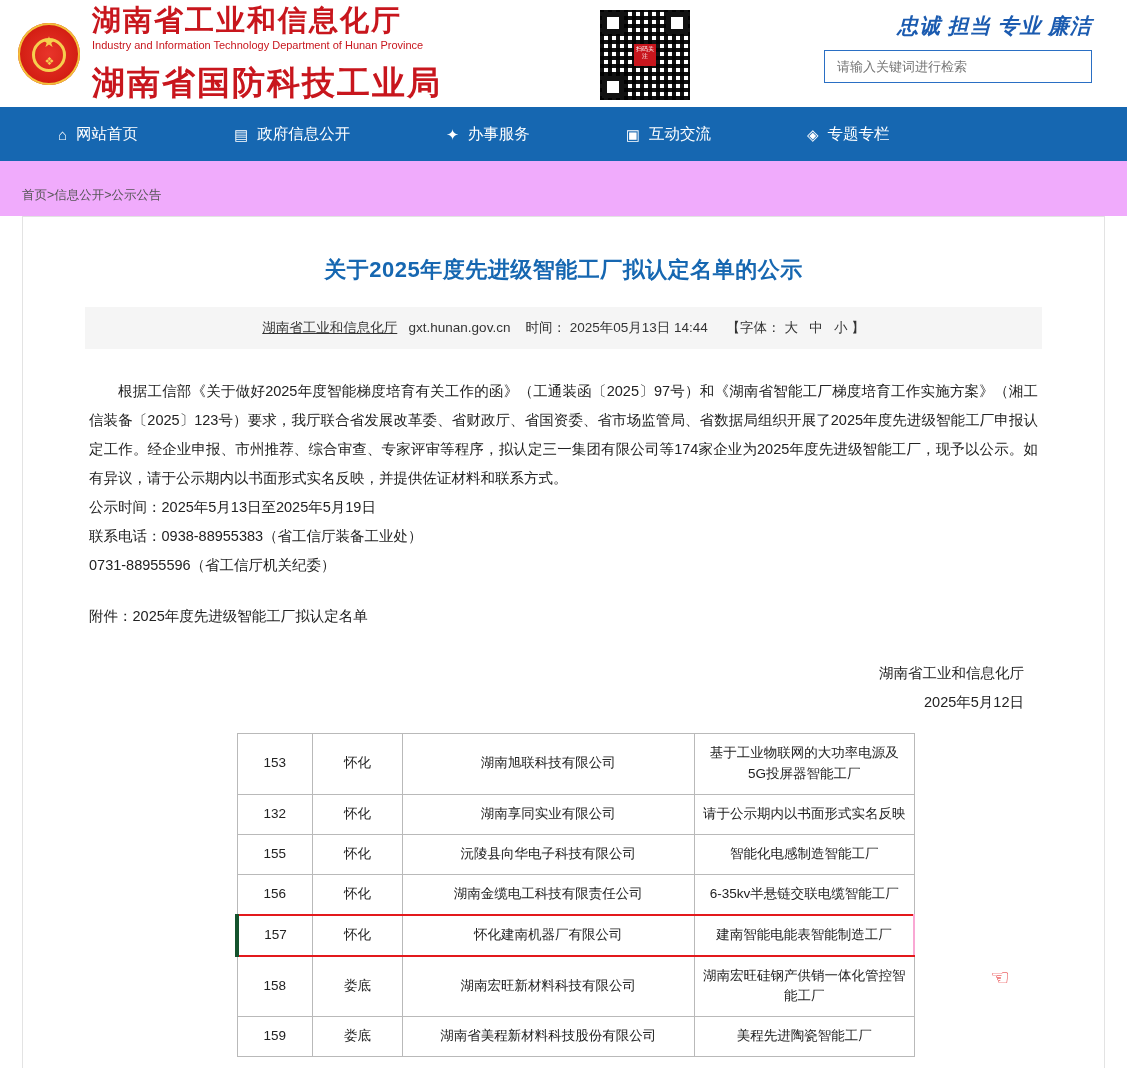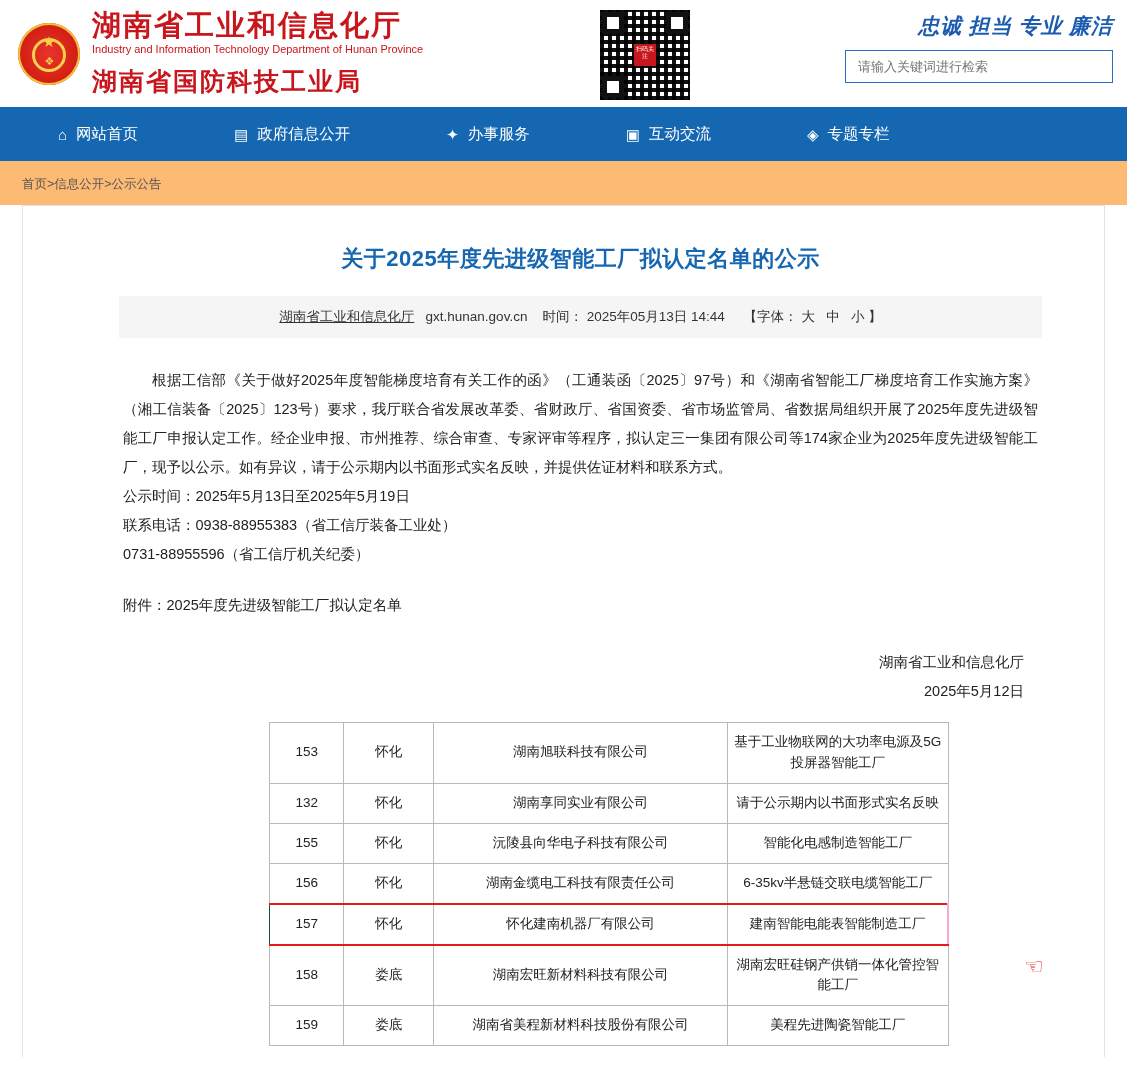--- a/index.html
+++ b/index.html
@@ -72,25 +72,25 @@
     font-family: "Liberation Serif", serif;
   }
   .title-en {
     color: #c8161d;
     font-size: 11px;
     letter-spacing: 0px;
     line-height: 1.5;
   }
   .title-cn-2 {
     color: #c8161d;
-    font-size: 25px;
+    font-size: 33px;
     font-weight: bold;
     letter-spacing: 2px;
     line-height: 1.15;
-    font-family: Liberation Mono, monospace;
+    font-family: Liberation Serif, serif;
     margin-top: 12px;
   }
   .qr {
     position: absolute;
     left: 600px;
     top: 10px;
     width: 90px;
     height: 90px;
     background:
       repeating-linear-gradient(90deg, #111 0 4px, #fff 4px 8px),
@@ -116,21 +116,21 @@
     background: #fff;
     border: 5px solid #111;
     box-sizing: border-box;
   }
   .qr .fp.tl { left: 2px; top: 2px; }
   .qr .fp.tr { right: 2px; top: 2px; }
   .qr .fp.bl { left: 2px; bottom: 2px; }
 
   .header-right {
     position: absolute;
-    right: 14px;
+    right: 35px;
     top: 12px;
     width: 268px;
   }
   .slogan {
     text-align: right;
     color: #1b5bb0;
     font-weight: bold;
     font-size: 21px;
     font-style: italic;
     font-family: "Liberation Serif", serif;
@@ -178,36 +178,36 @@
   }
   .nav-item .nav-icon {
     margin-right: 9px;
     font-size: 15px;
     line-height: 1;
     display: inline-block;
   }
 
   
   .breadcrumb {
-    padding: 15px 0 12px 22px;
+    padding: 26px 0 12px 22px;
     font-size: 12.5px;
     color: #555;
-    background: #fdba74;
+    background: #f0abfc;
   }
 
   
   .page-wrap {
     padding: 0 22px;
     box-sizing: border-box;
   }
   .card {
     border: 1px solid #e3e3e3;
     border-bottom: none;
     background: #fff;
-    padding: 30px 62px 0 96px;
+    padding: 30px 62px 0 62px;
     box-sizing: border-box;
     height: 852px;
     overflow: hidden;
   }
   .doc-title {
     text-align: center;
     color: #1667b1;
     font-size: 22px;
     font-weight: bold;
     padding: 8px 0 22px;
@@ -257,21 +257,21 @@
     line-height: 1.55;
   }
   td.c-no { width: 62px; }
   td.c-city { width: 78px; }
   td.c-company { width: 285px; }
   td.c-project { width: 210px; margin-left: 14px; }
   tr.highlight td {
     border-top: 2px solid #e3191c;
     border-bottom: 2px solid #e3191c;
   }
-  tr.highlight td:first-child { border-left: 1px solid #14532d; }
+  tr.highlight td:first-child { border-left: 4px solid #14532d; }
   tr.highlight td:last-child { border-right: 2px solid #f9a8d4; }
   .cursor-hand {
     position: absolute;
     left: 905px;
     top: 248px;
     color: #e3191c;
     font-size: 22px;
     transform: scaleX(-1);
   }
 </style>

